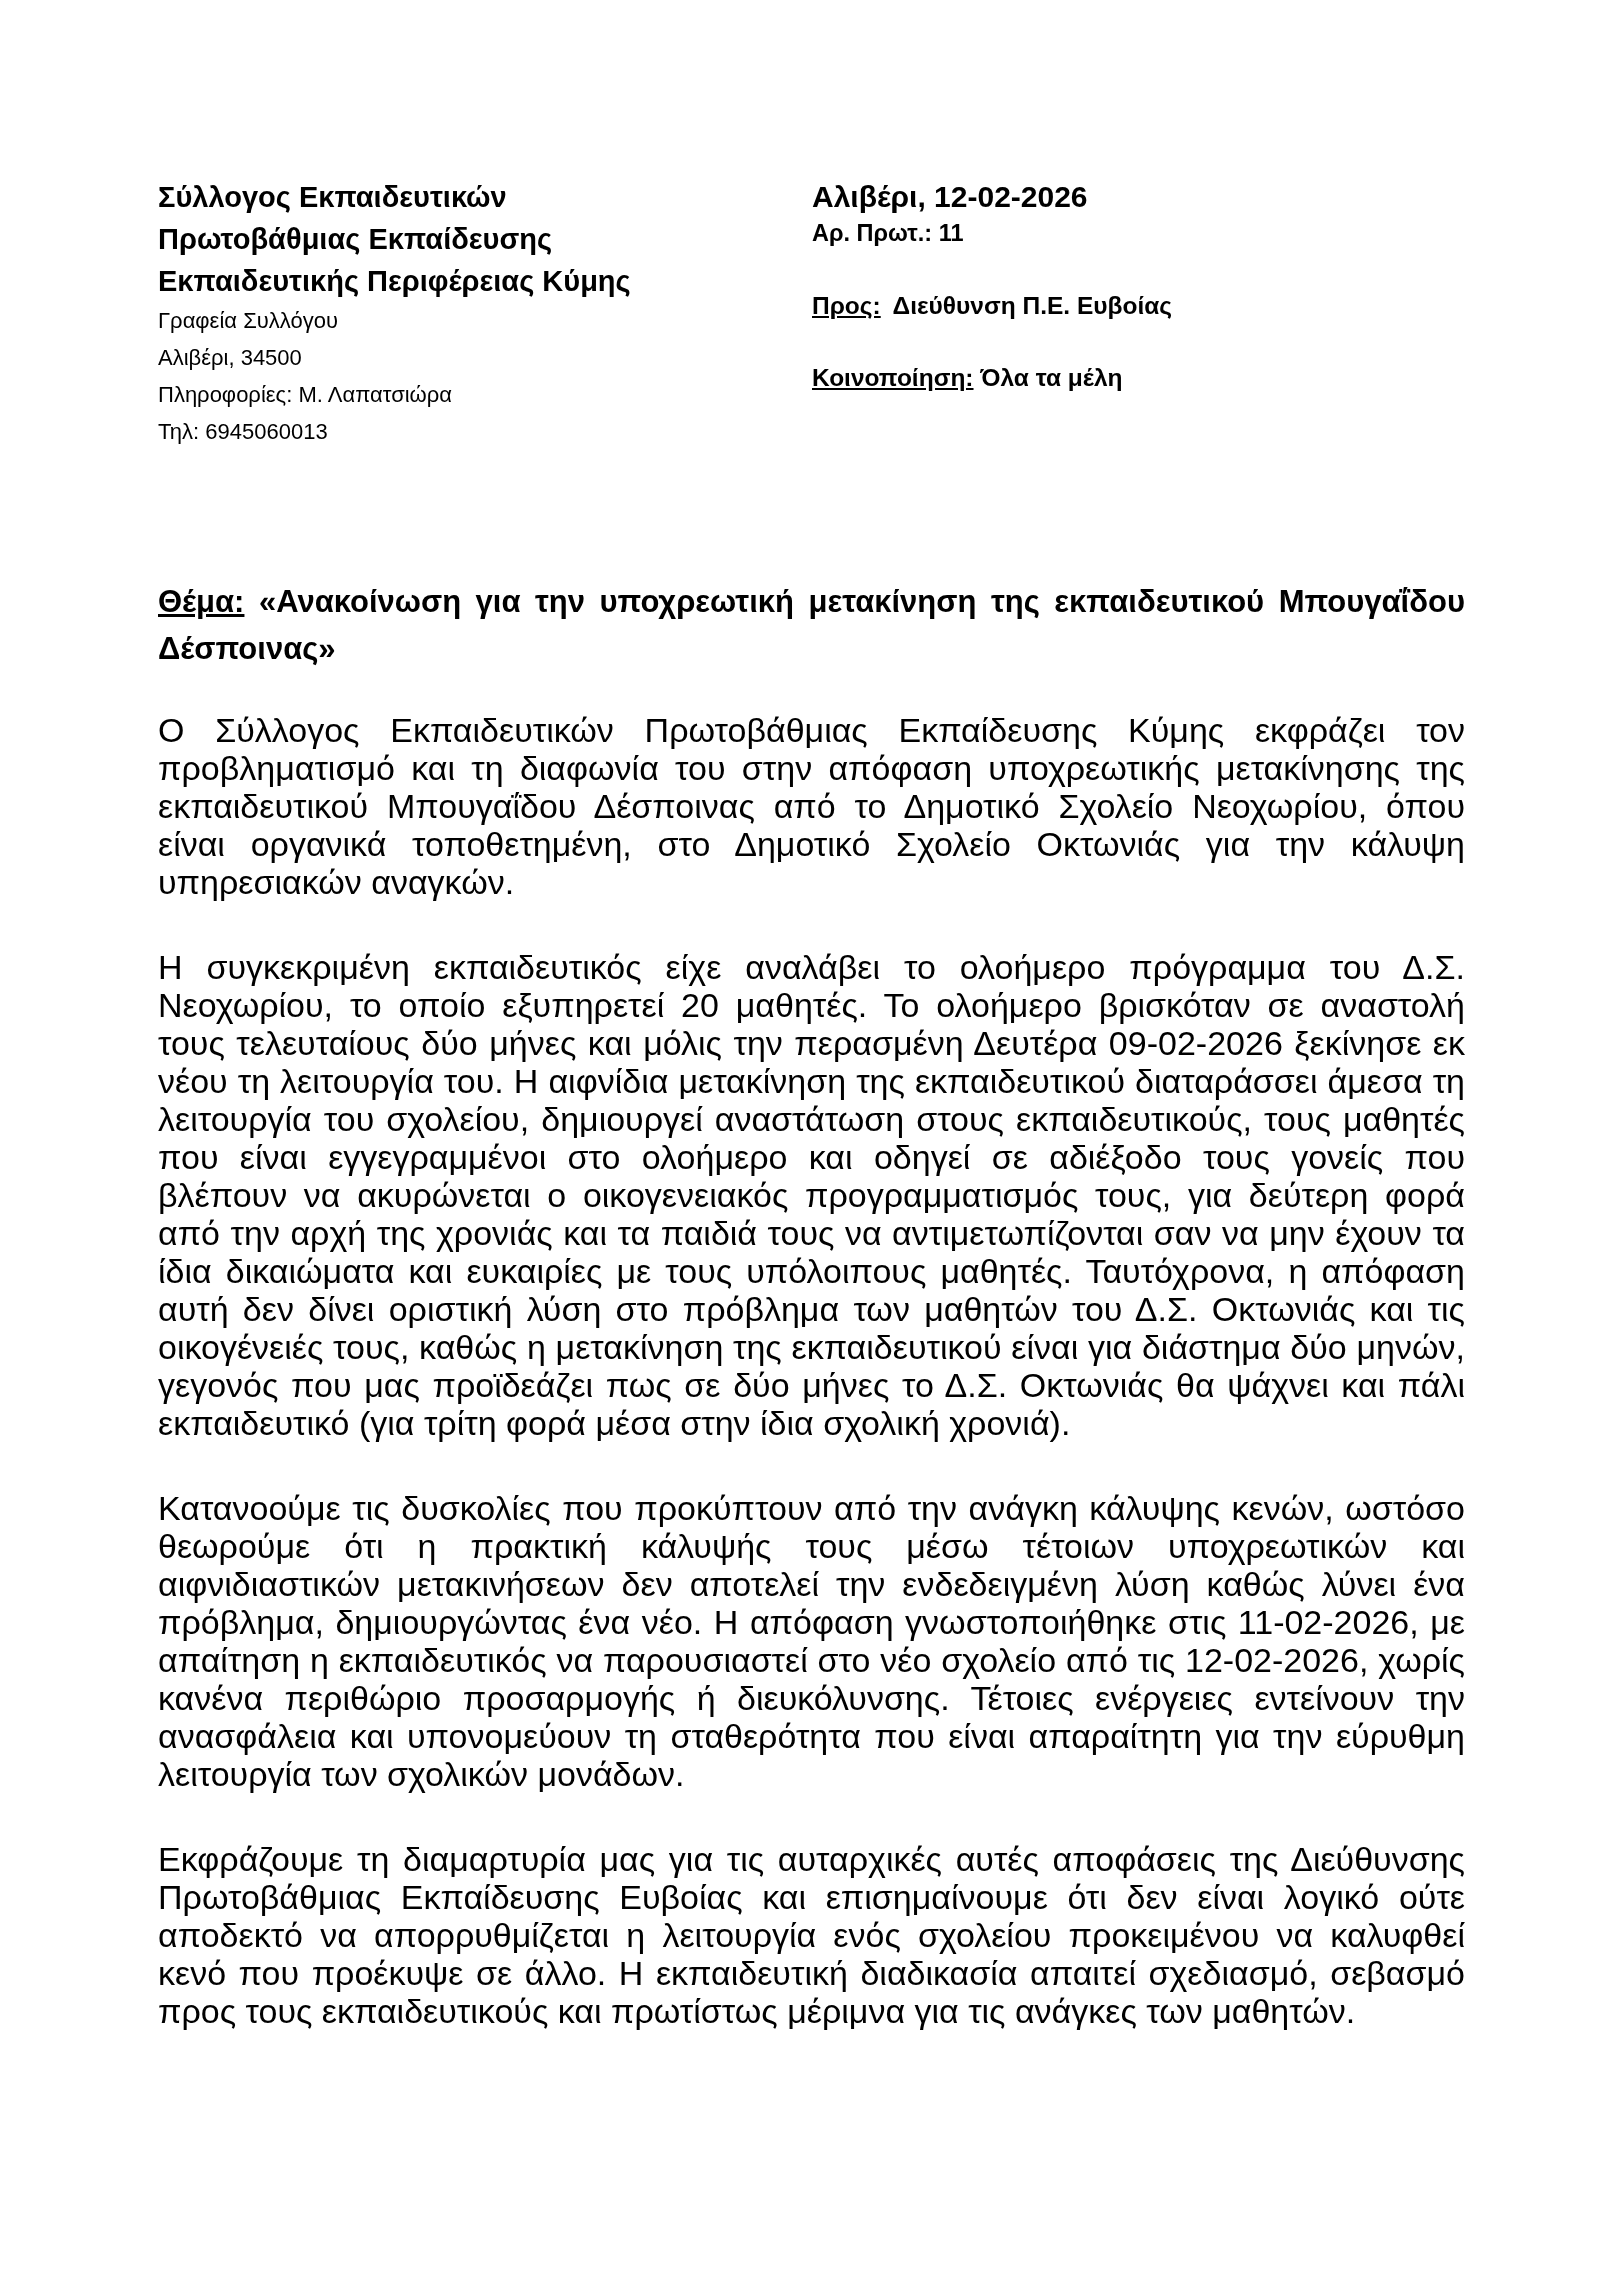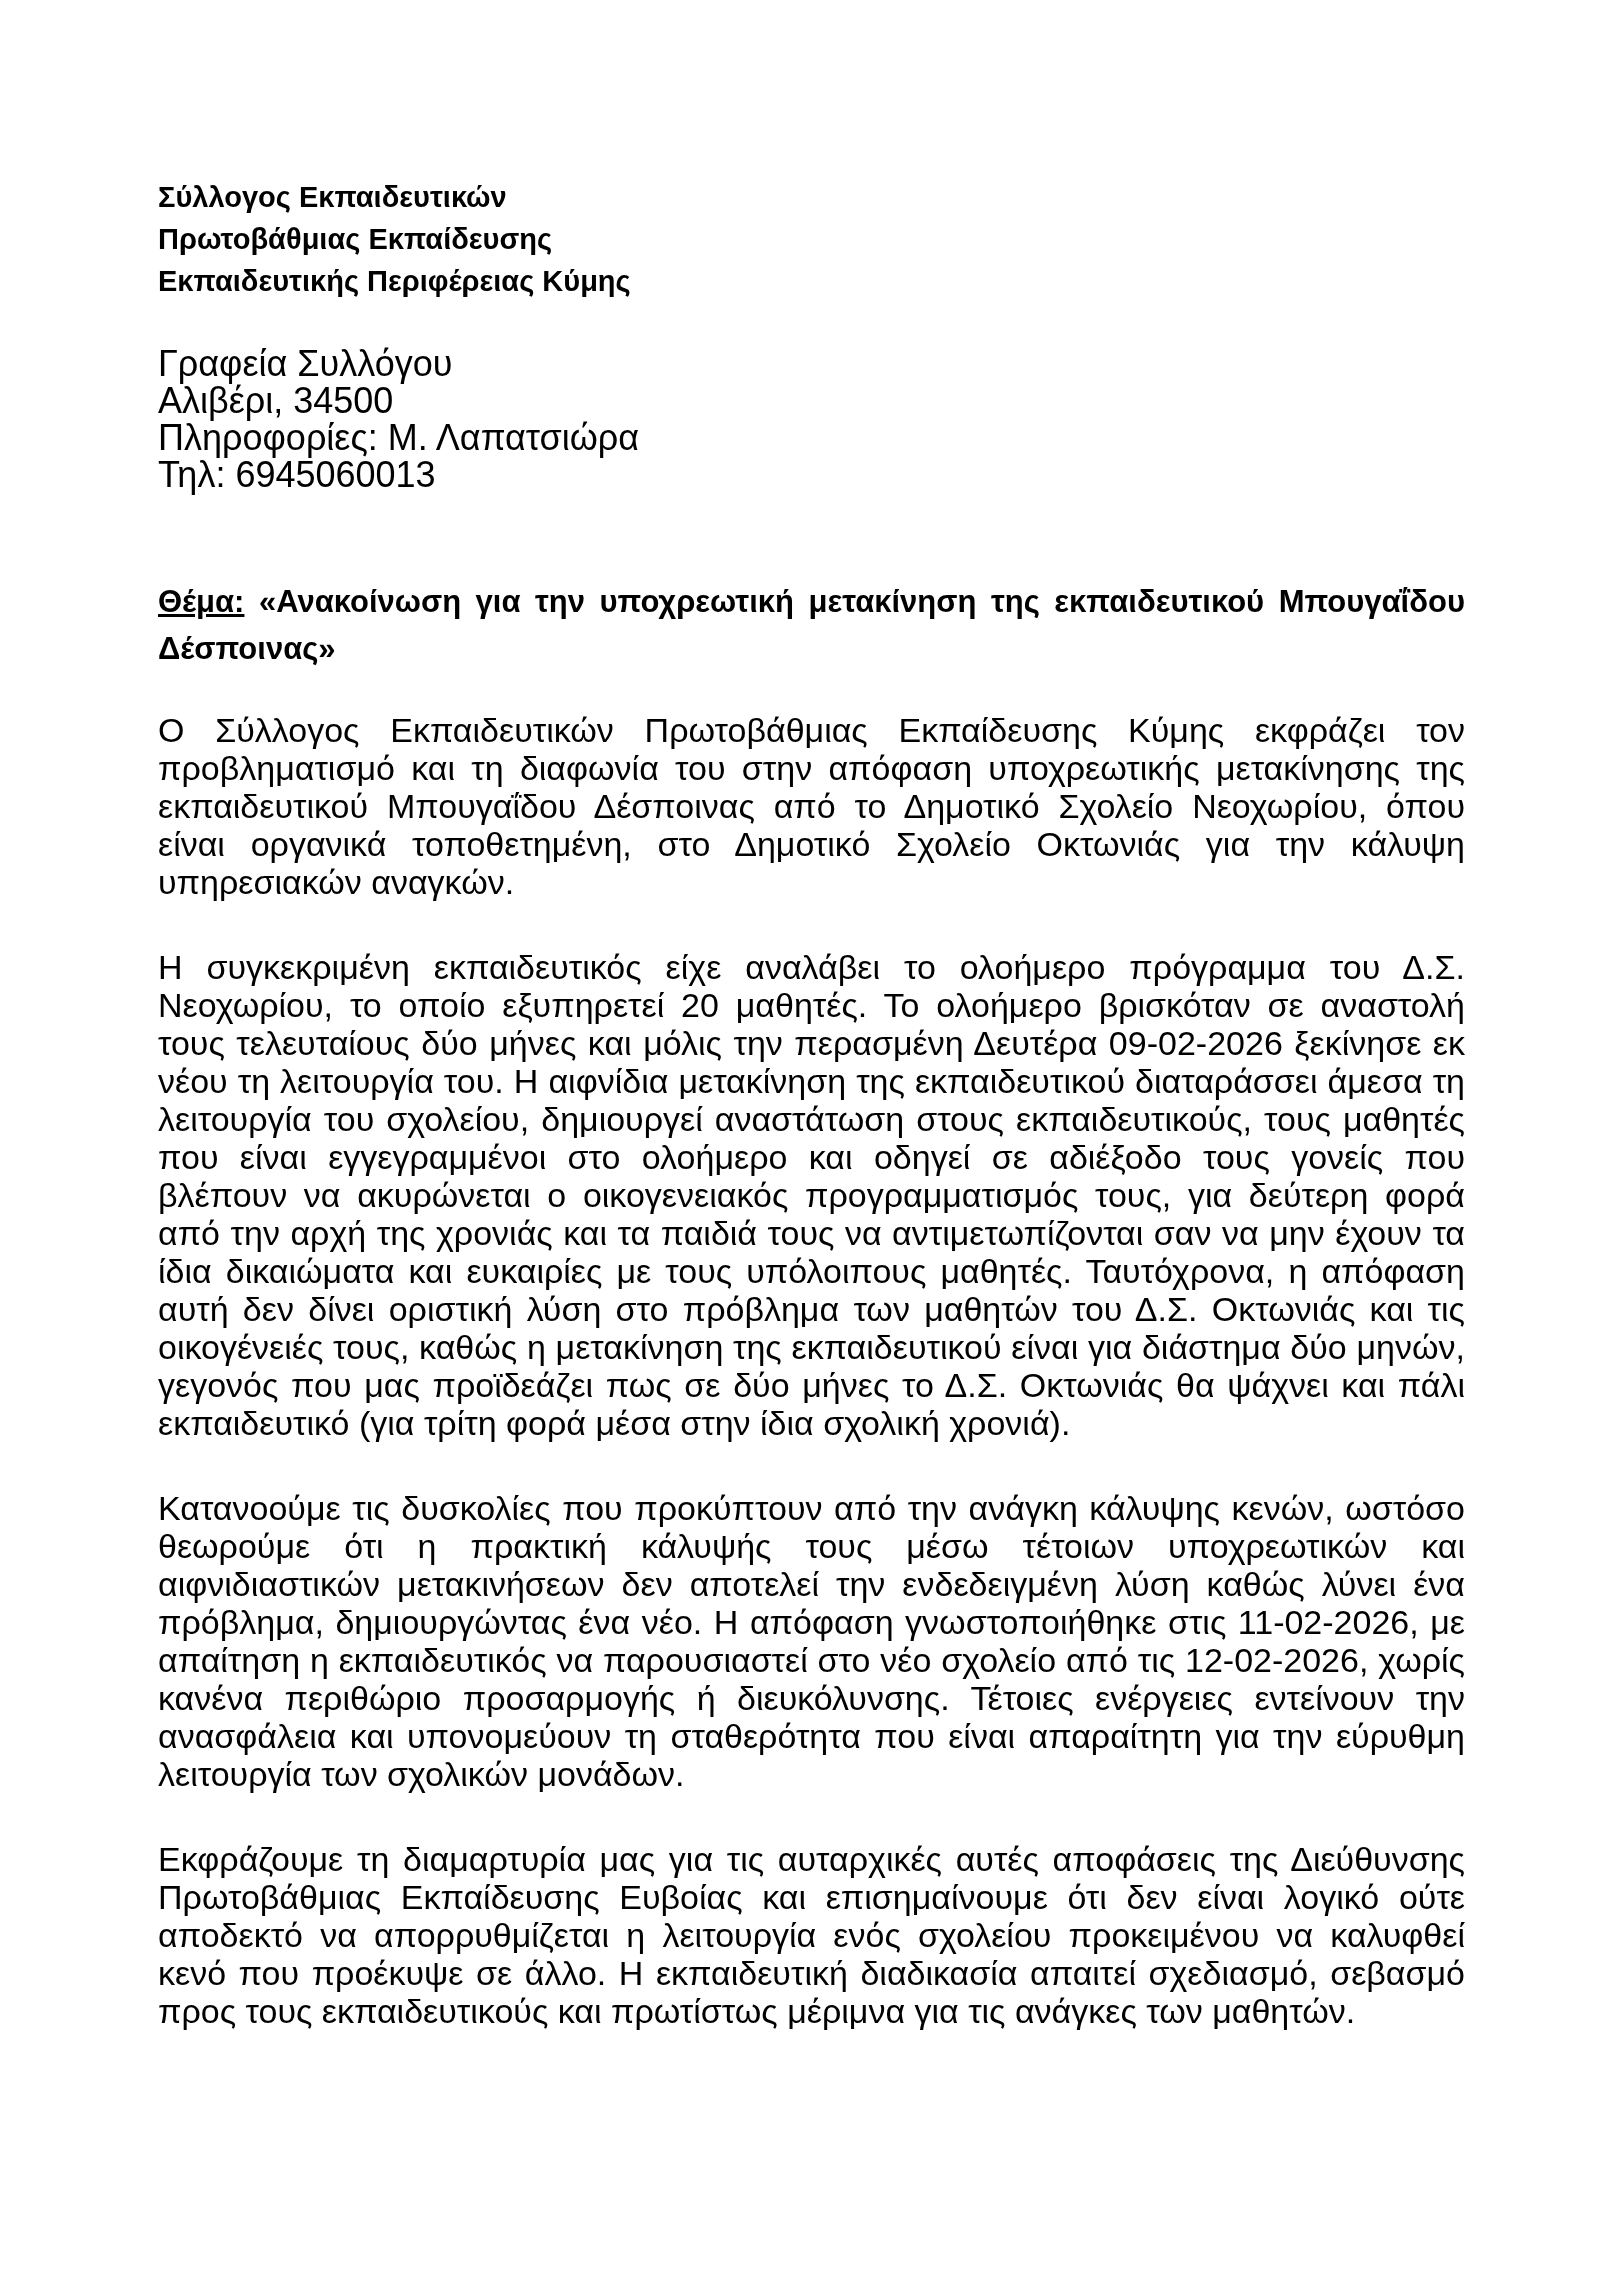--- a/index.html
+++ b/index.html
@@ -1,21 +1,21 @@
 <!DOCTYPE html>
 <html><head>
 <meta charset="utf-8">
 <style>
   html, body { margin:0; padding:0; background:#ffffff; }
   body { width:1621px; height:2293px; position:relative; overflow:hidden;
          font-family:"Liberation Sans", sans-serif; color:#000; }
   .page { position:absolute; left:0; top:0; width:1621px; height:1775px; background:#fff; }
   .hdr-left { position:absolute; left:158px; top:176px; width:608px; }
   .org { font-weight:bold; font-size:29px; line-height:42px; }
-  .addr { margin-top:43px; font-size:36px; line-height:37px; }
+  .addr { font-size:22px; line-height:37px; }
   .hdr-right { position:absolute; left:812px; top:176px; width:686px; }
   .date { font-weight:bold; font-size:30px; line-height:41px; }
   .protocol { font-weight:bold; font-size:23.5px; line-height:33px; }
   .recipient { margin-top:39px; font-weight:bold; font-size:24.5px; line-height:33px; }
   .cc { margin-top:39px; font-size:24.5px; line-height:33px; }
   .cc .lbl, .recipient .lbl { text-decoration:underline; font-weight:bold; }
   .cc .val { font-weight:bold; }
   .recipient .val { margin-left:11.8px; }
   .subject { position:absolute; left:158px; top:578px; width:1307px;
              font-weight:bold; font-size:31px; line-height:47px; text-align:justify; }
@@ -35,20 +35,31 @@
       <div>Εκπαιδευτικής Περιφέρειας Κύμης</div>
     </div>
     <div class="addr">
       <div>Γραφεία Συλλόγου</div>
       <div>Αλιβέρι, 34500</div>
       <div>Πληροφορίες: Μ. Λαπατσιώρα</div>
       <div>Τηλ: 6945060013</div>
     </div>
   </div>
 
+  <div class="hdr-right">
+    <div class="date">Αλιβέρι, 12-02-2026</div>
+    <div class="protocol">Αρ. Πρωτ.: 11</div>
+    <div class="recipient">
+      <span class="lbl">Προς:</span><span class="val">Διεύθυνση Π.Ε. Ευβοίας</span>
+    </div>
+    <div class="cc">
+      <span class="lbl">Κοινοποίηση:</span>
+      <span class="val">Όλα τα μέλη</span>
+    </div>
+  </div>
 
   <div class="subject">
     <span class="lbl">Θέμα:</span>
     <span>«Ανακοίνωση για την υποχρεωτική μετακίνηση της εκπαιδευτικού Μπουγαΐδου Δέσποινας»</span>
   </div>
 
   <div class="body">
     <p>Ο Σύλλογος Εκπαιδευτικών Πρωτοβάθμιας Εκπαίδευσης Κύμης εκφράζει τον προβληματισμό και τη διαφωνία του στην απόφαση υποχρεωτικής μετακίνησης της εκπαιδευτικού Μπουγαΐδου Δέσποινας από το Δημοτικό Σχολείο Νεοχωρίου, όπου είναι οργανικά τοποθετημένη, στο Δημοτικό Σχολείο Οκτωνιάς για την κάλυψη υπηρεσιακών αναγκών.</p>
     <p>Η συγκεκριμένη εκπαιδευτικός είχε αναλάβει το ολοήμερο πρόγραμμα του Δ.Σ. Νεοχωρίου, το οποίο εξυπηρετεί 20 μαθητές. Το ολοήμερο βρισκόταν σε αναστολή τους τελευταίους δύο μήνες και μόλις την περασμένη Δευτέρα 09-02-2026 ξεκίνησε εκ νέου τη λειτουργία του. Η αιφνίδια μετακίνηση της εκπαιδευτικού διαταράσσει άμεσα τη λειτουργία του σχολείου, δημιουργεί αναστάτωση στους εκπαιδευτικούς, τους μαθητές που είναι εγγεγραμμένοι στο ολοήμερο και οδηγεί  σε αδιέξοδο τους γονείς που βλέπουν να ακυρώνεται ο οικογενειακός προγραμματισμός τους, για δεύτερη φορά από την αρχή της χρονιάς και τα παιδιά τους να αντιμετωπίζονται σαν να μην έχουν τα ίδια δικαιώματα και ευκαιρίες με τους υπόλοιπους μαθητές. Ταυτόχρονα, η απόφαση αυτή δεν δίνει οριστική λύση στο πρόβλημα των μαθητών του Δ.Σ. Οκτωνιάς και τις οικογένειές τους, καθώς η μετακίνηση της εκπαιδευτικού είναι για διάστημα δύο μηνών, γεγονός που μας προϊδεάζει πως σε δύο μήνες το Δ.Σ. Οκτωνιάς θα ψάχνει και πάλι εκπαιδευτικό (για τρίτη φορά μέσα στην ίδια σχολική χρονιά).</p>
     <p>Κατανοούμε τις δυσκολίες που προκύπτουν από την ανάγκη κάλυψης κενών, ωστόσο θεωρούμε ότι η πρακτική κάλυψής τους μέσω τέτοιων υποχρεωτικών και αιφνιδιαστικών μετακινήσεων δεν αποτελεί την ενδεδειγμένη λύση καθώς λύνει ένα πρόβλημα, δημιουργώντας ένα νέο. Η απόφαση γνωστοποιήθηκε στις 11-02-2026, με απαίτηση η εκπαιδευτικός να παρουσιαστεί στο νέο σχολείο από τις 12-02-2026, χωρίς κανένα περιθώριο προσαρμογής ή διευκόλυνσης. Τέτοιες ενέργειες εντείνουν την ανασφάλεια και υπονομεύουν τη σταθερότητα που είναι απαραίτητη για την εύρυθμη λειτουργία των σχολικών μονάδων.</p>

